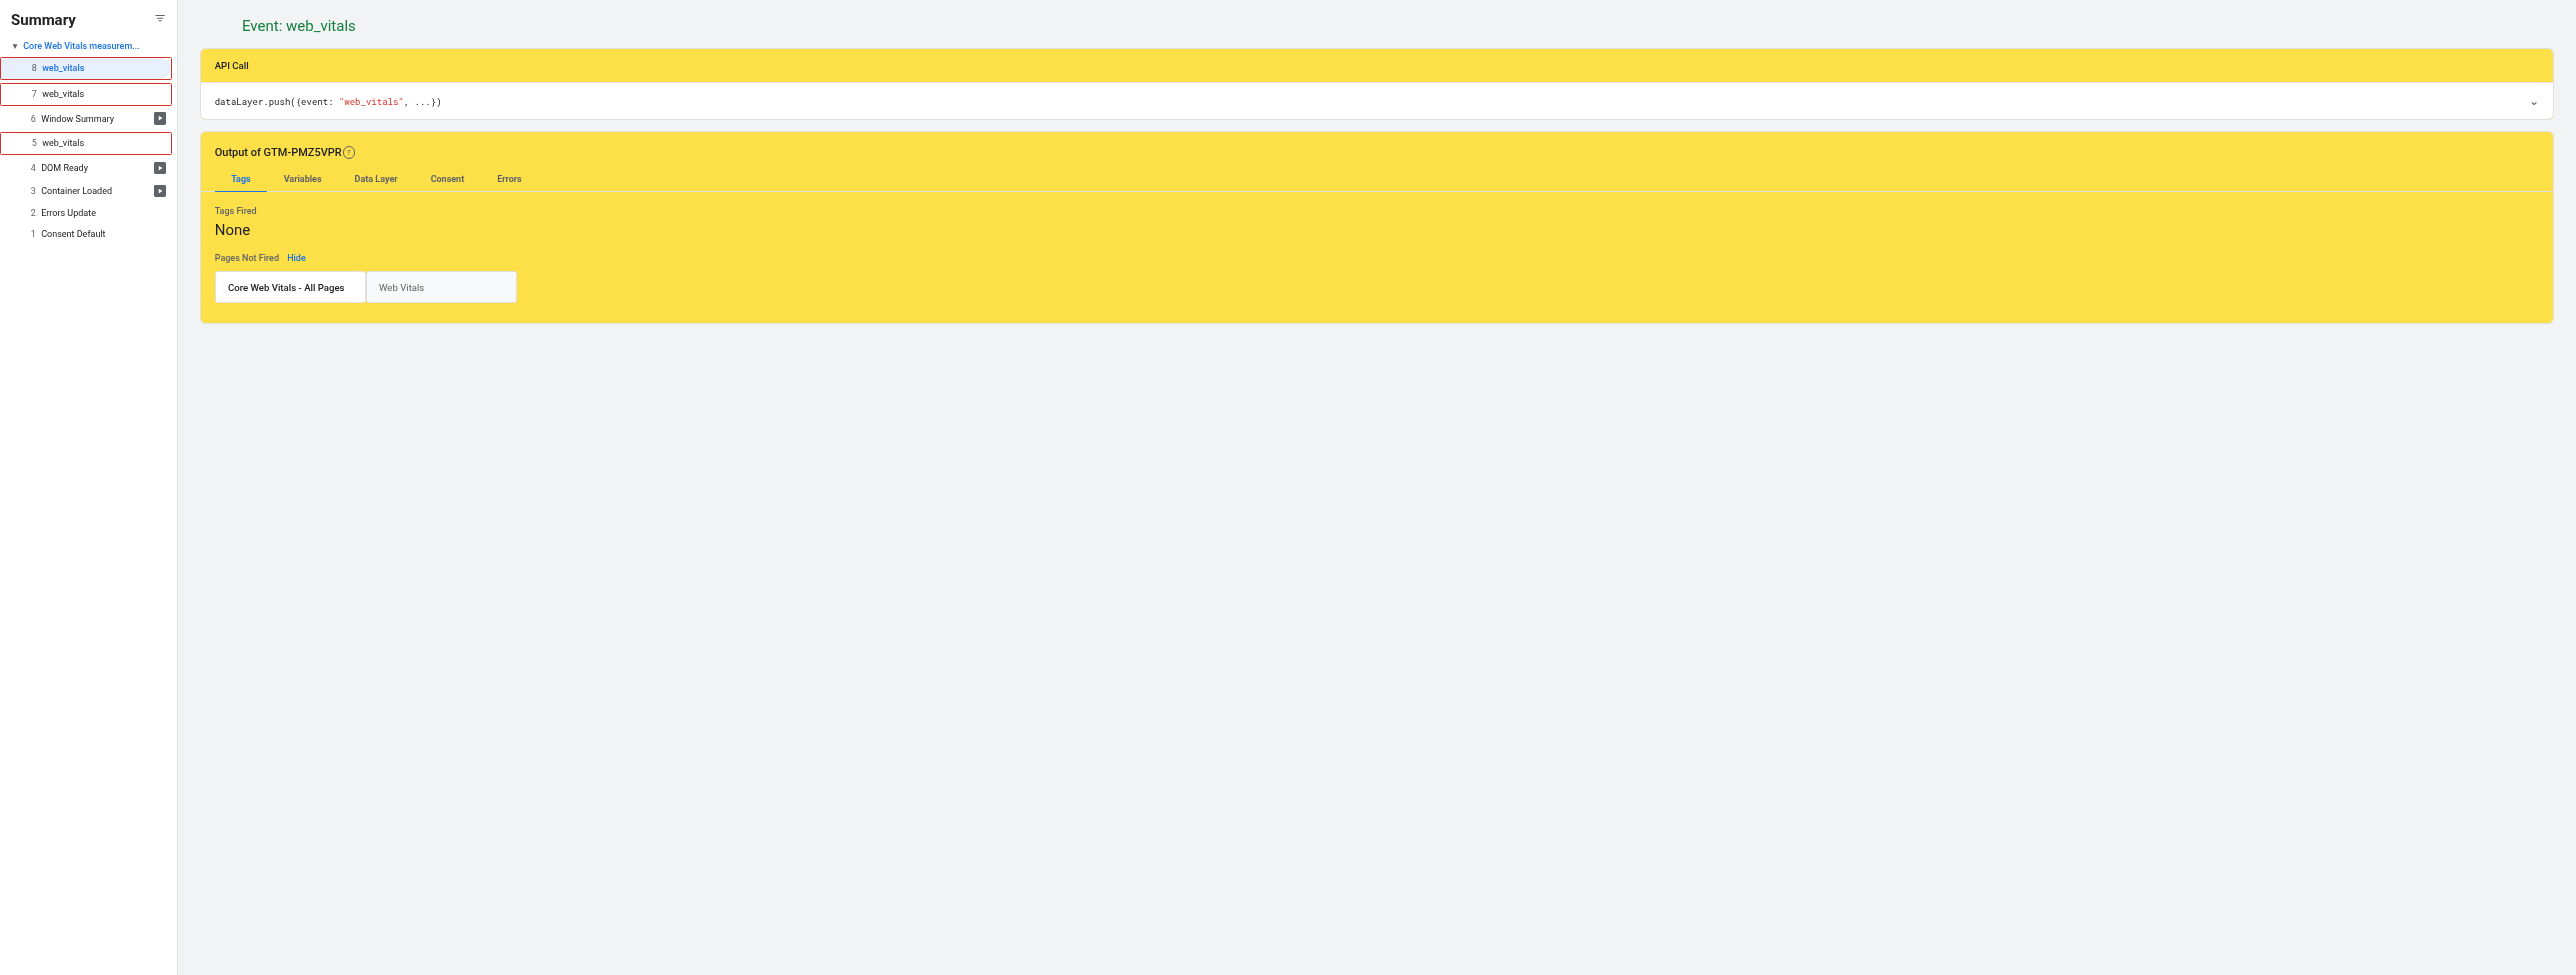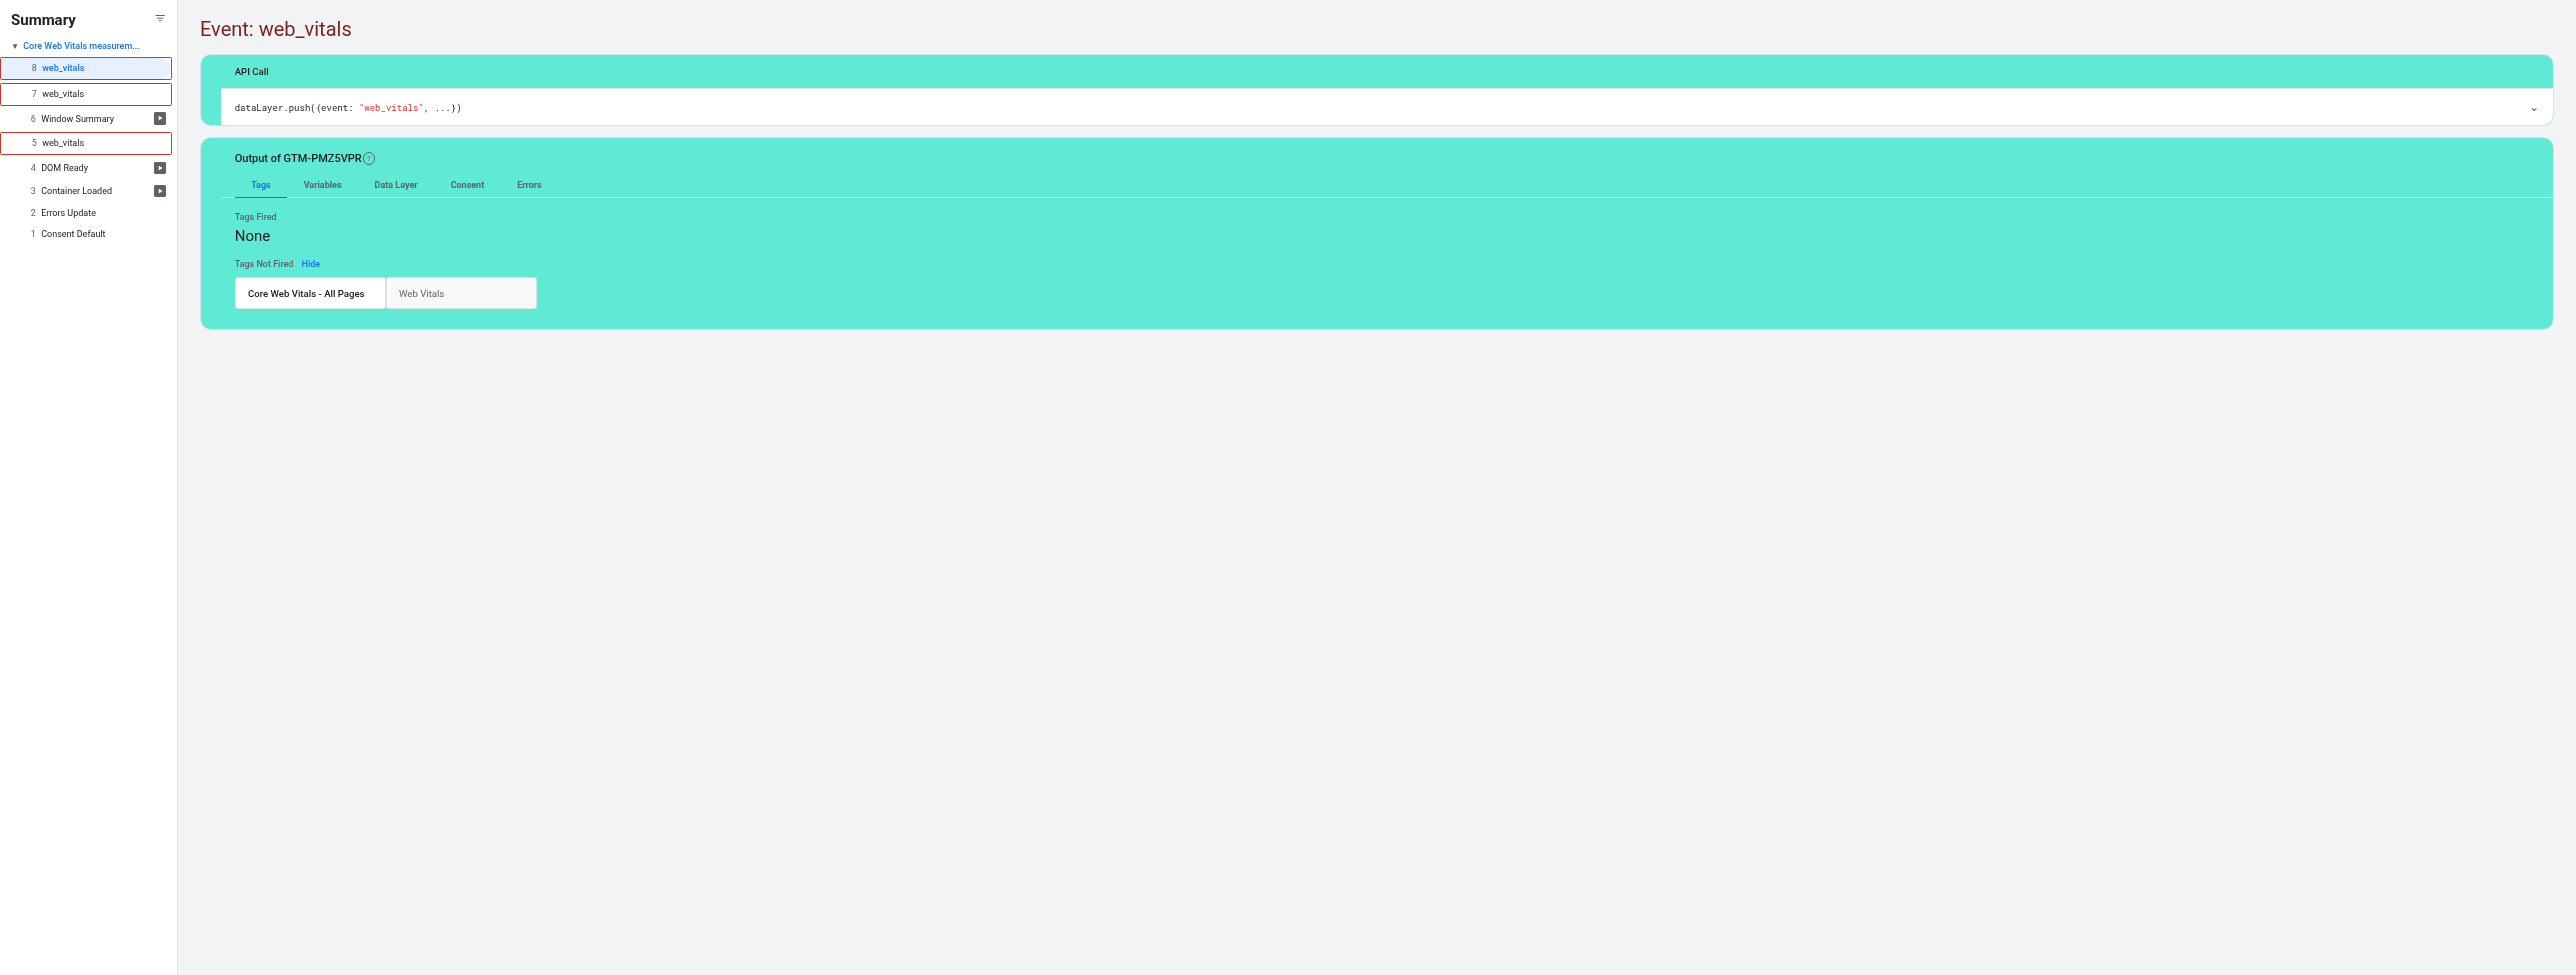--- a/index.html
+++ b/index.html
@@ -112,34 +112,34 @@
 
     
     .main {
       flex: 1;
       overflow-y: auto;
       padding: 16.5px 22px;
       background: #f1f3f4;
     }
 
     .page-title {
-      font-size: 20px;
+      font-size: 15px;
       font-weight: 400;
-      color: #7f1d1d;
+      color: #15803d;
       margin-bottom: 13.7px;
+      margin-left: 42px;
     }
 
     
     .card {
-      background: #5eead4;
-      border-radius: 11px;
+      background: #fde047;
+      border-radius: 6px;
       border: 0.7px solid #e0e0e0;
       margin-bottom: 11px;
       overflow: hidden;
-      padding-left: 20px;
     }
 
     
     .api-call-header {
       padding: 11px 13.7px;
       font-size: 9.6px;
       font-weight: 500;
       color: #202124;
       border-bottom: 0.7px solid #e0e0e0;
     }
@@ -382,21 +382,21 @@
       <div class="tab">Data Layer</div>
       <div class="tab">Consent</div>
       <div class="tab">Errors</div>
     </div>
 
     <div class="tab-content">
       <div class="section-label">Tags Fired</div>
       <div class="section-value">None</div>
 
       <div class="tags-not-fired-row">
-        <span class="section-label" style="margin-bottom:0;">Tags Not Fired</span>
+        <span class="section-label" style="margin-bottom:0;">Pages Not Fired</span>
         <span class="hide-link">Hide</span>
       </div>
 
       <div class="tag-cards-list">
         <div class="tag-card">Core Web Vitals - All Pages</div>
         <div class="tag-card secondary">Web Vitals</div>
       </div>
     </div>
   </div>
 </div>

